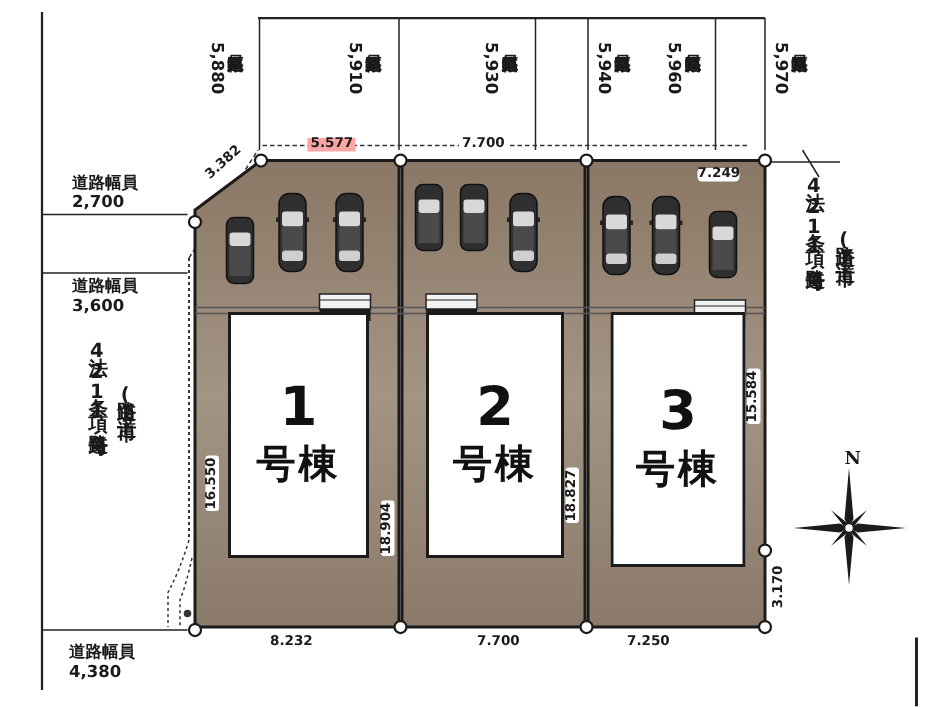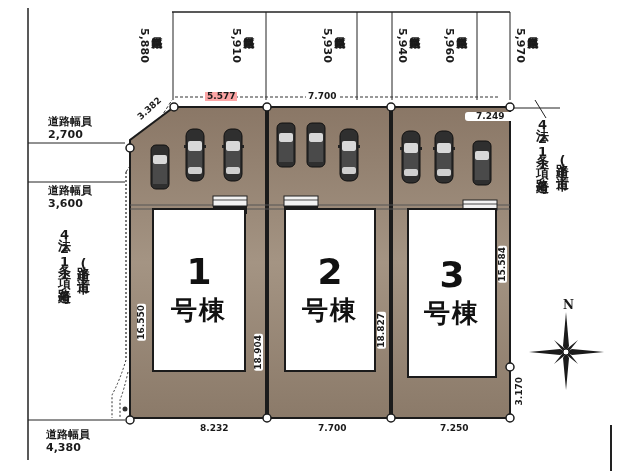--- a/index.html
+++ b/index.html
@@ -4,21 +4,21 @@
 <style>
   html, body { margin: 0; padding: 0; background: #ffffff; }
   body { width: 620px; height: 471px; position: relative; overflow: hidden; font-family: "DejaVu Sans", sans-serif; color: #111; }
   #canvas { position: absolute; left: 0; top: 0; width: 620px; height: 471px; }
   .lbl { position: absolute; font-family: "DejaVu Sans", sans-serif; color: #1a1a1a; white-space: nowrap; line-height: 1; }
   .road-h { font-size: 11px; font-weight: bold; text-align: left; line-height: 13px; }
   .road-v { font-size: 11px; font-weight: bold; writing-mode: vertical-rl; line-height: 12px; }
   .vt { font-size: 13px; font-weight: bold; writing-mode: vertical-rl; text-orientation: upright; line-height: 15px; letter-spacing: -1px; }
   .dim { font-size: 9px; font-weight: bold; }
   .dim-v { font-size: 9px; font-weight: bold; writing-mode: vertical-rl; transform: rotate(180deg); background: #fff; padding: 1px 0; border-radius: 2px; }
-  .dim-box { font-size: 9px; font-weight: bold; background: #fff; padding: 0 11px; border-radius: 3px; }
+  .dim-box { font-size: 9px; font-weight: bold; background: #fff; padding: 0 0; border-radius: 3px; }
   .bldg { position: absolute; background: #ffffff; border: 2px solid #1b1b1b; box-sizing: border-box; display: flex; flex-direction: column; align-items: center; justify-content: center; }
   .bldg-num { font-size: 36px; font-weight: bold; line-height: 40px; }
   .bldg-lbl { font-size: 26px; font-weight: bold; line-height: 36px; letter-spacing: 2px; }
   .north { font-family: "DejaVu Serif", serif; font-size: 12px; font-weight: bold; }
 </style>
 </head>
 <body>
 
 <div id="canvas">
   <svg width="620" height="471" viewBox="0 0 620 471" style="position:absolute;left:0;top:0">
@@ -155,23 +155,23 @@
   <div class="lbl vt" style="left:76px;top:258px;">道路(市道)</div>
 
   <div class="lbl vt" style="left:535px;top:118px;">法42条1項1号道路</div>
   <div class="lbl vt" style="left:555px;top:155px;">道路(市道)</div>
 
   <div class="lbl dim" style="left:205px;top:92px;background:#fca5a5;padding:0 2px;">5.577</div>
   <div class="lbl dim" style="left:306px;top:92px;background:#fff;padding:0 2px;">7.700</div>
   <div class="lbl dim-box" style="left:465px;top:112px;">7.249</div>
   <div class="lbl dim" style="left:136px;top:115px;transform:rotate(-42deg);transform-origin:left top;background:#fff;">3.382</div>
 
-  <div class="lbl dim" style="left:200px;top:424px;">8.232</div>
+  <div class="lbl dim" style="left:180px;top:424px;">8.232</div>
   <div class="lbl dim" style="left:318px;top:424px;">7.700</div>
-  <div class="lbl dim" style="left:440px;top:424px;">7.250</div>
+  <div class="lbl dim" style="left:418px;top:424px;">7.250</div>
 
   <div class="lbl dim-v" style="left:137px;top:304px;">16.550</div>
   <div class="lbl dim-v" style="left:254px;top:334px;">18.904</div>
   <div class="lbl dim-v" style="left:377px;top:312px;">18.827</div>
   <div class="lbl dim-v" style="left:498px;top:246px;">15.584</div>
   <div class="lbl dim-v" style="left:515px;top:376px;">3.170</div>
 
   <div class="lbl north" style="left:563px;top:299px;">N</div>
 </div>
 

